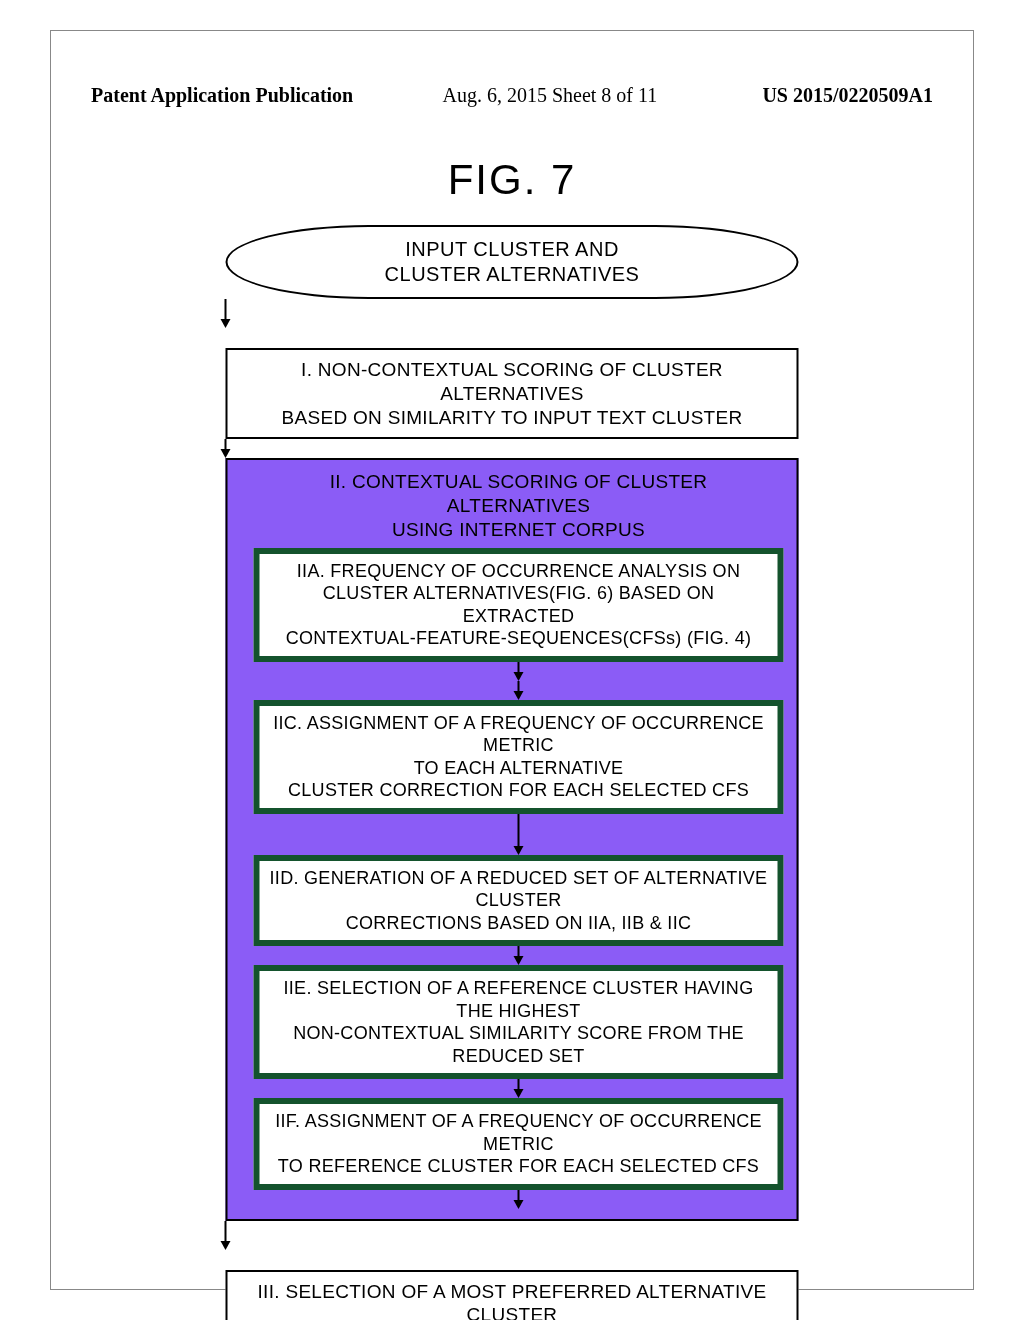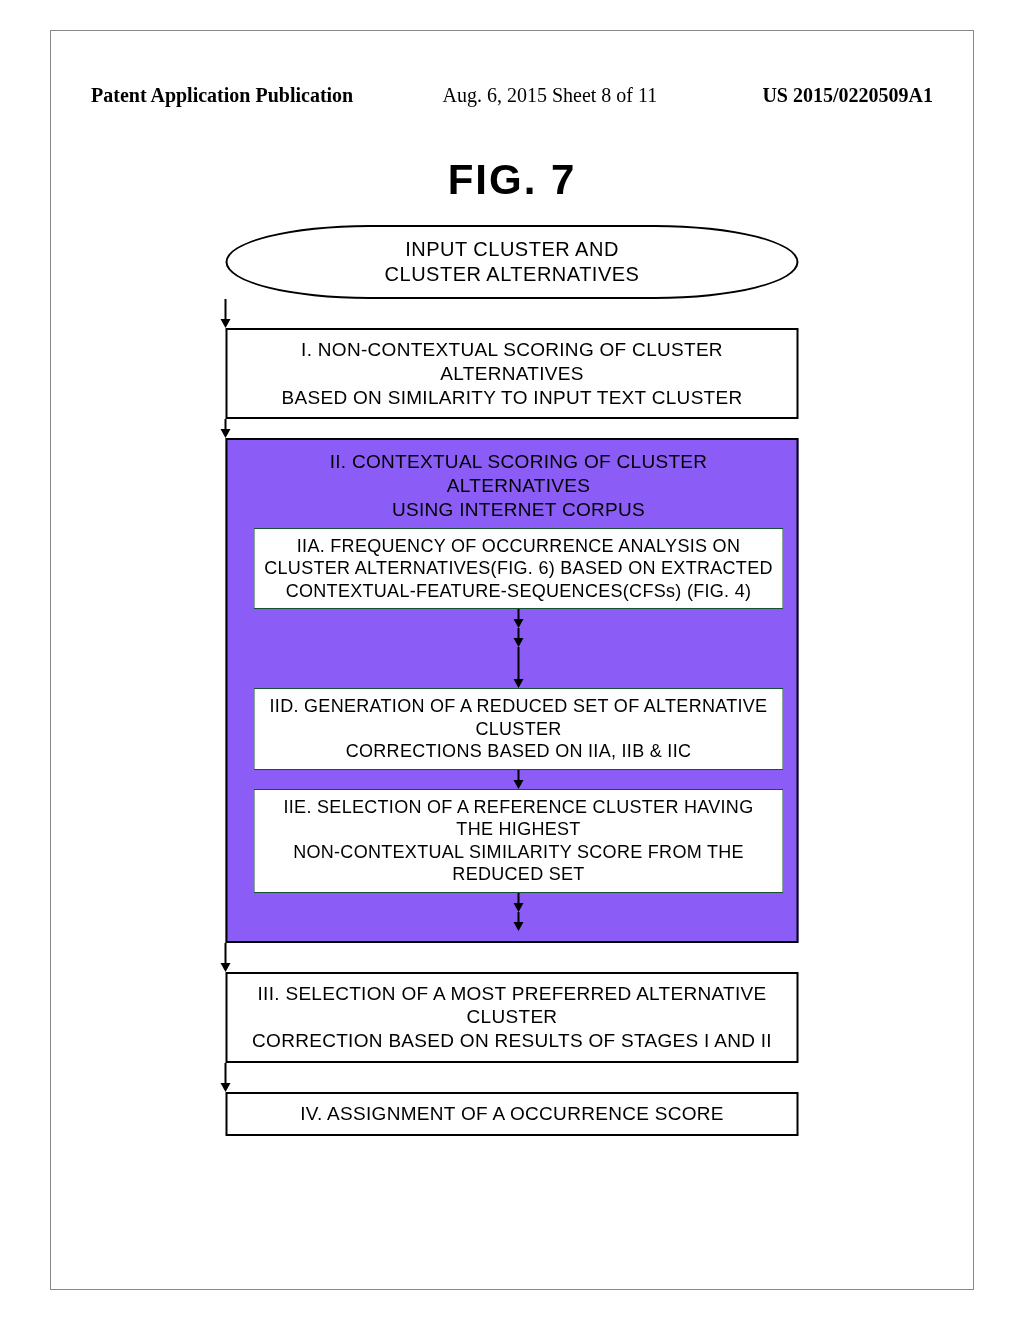--- a/index.html
+++ b/index.html
@@ -32,21 +32,20 @@
   .header .center { font-weight: 400; }
   .header .right { font-weight: bold; margin-left: 16px; }
   .fig-title {
     position: absolute;
     top: 125px;
     left: 50%;
     transform: translateX(-50%);
     font-size: 42px;
     font-family: Arial, Helvetica, sans-serif;
     letter-spacing: 2px;
-    font-weight: bold;
   }
   .flow {
     position: absolute;
     top: 194px;
     left: 50%;
     transform: translateX(-50%);
     width: 573px;
     display: flex;
     flex-direction: column;
   }
@@ -64,40 +63,41 @@
   .box {
     border: 2px solid #000;
     width: 100%;
     text-align: center;
     font-size: 19px;
     font-family: Arial, Helvetica, sans-serif;
     letter-spacing: 0.3px;
     line-height: 1.25;
     padding: 8px 8px;
     background: #fff;
+    margin-top: 20px;
   }
   .big-box {
     border: 2px solid #000;
     width: 100%;
     padding: 6px 8px 10px 21px;
     display: flex;
     flex-direction: column;
     align-items: center;
     background: #8b5cf6;
   }
   .big-box-title {
     text-align: center;
     font-size: 19px;
     font-family: Arial, Helvetica, sans-serif;
     letter-spacing: 0.3px;
     line-height: 1.25;
     padding: 4px 10px 6px 10px;
   }
   .inner-box {
-    border: 1px solid #14532d;
+    border: 6px solid #14532d;
     width: 98%;
     text-align: center;
     font-size: 18px;
     font-family: Arial, Helvetica, sans-serif;
     letter-spacing: 0.3px;
     line-height: 1.25;
     padding: 6px 8px;
     background: #fff;
   }
   .arrow-down {
@@ -153,28 +153,30 @@
     <div class="arrow-down arr-s"></div>
 
     <div class="big-box">
       <div class="big-box-title">II. CONTEXTUAL SCORING OF CLUSTER ALTERNATIVES<br>USING INTERNET CORPUS</div>
 
       <div class="inner-box">IIA. FREQUENCY OF OCCURRENCE ANALYSIS ON<br>CLUSTER ALTERNATIVES(FIG. 6) BASED ON EXTRACTED<br>CONTEXTUAL-FEATURE-SEQUENCES(CFSs) (FIG. 4)</div>
       <div class="arrow-down arr-s"></div>
 
       <div class="arrow-down arr-s"></div>
 
+      <div class="inner-box">IIC. ASSIGNMENT OF A FREQUENCY OF OCCURRENCE METRIC<br>TO EACH ALTERNATIVE<br>CLUSTER CORRECTION FOR EACH SELECTED CFS</div>
       <div class="arrow-down arr-l"></div>
 
       <div class="inner-box">IID. GENERATION OF A REDUCED SET OF ALTERNATIVE CLUSTER<br>CORRECTIONS BASED ON IIA, IIB &amp; IIC</div>
       <div class="arrow-down arr-s"></div>
 
       <div class="inner-box">IIE. SELECTION OF A REFERENCE CLUSTER HAVING THE HIGHEST<br>NON-CONTEXTUAL SIMILARITY SCORE FROM THE REDUCED SET</div>
       <div class="arrow-down arr-s"></div>
 
+      <div class="inner-box">IIF. ASSIGNMENT OF A FREQUENCY OF OCCURRENCE METRIC<br>TO REFERENCE CLUSTER FOR EACH SELECTED CFS</div>
       <div class="arrow-down arr-s"></div>
 
     </div>
 
     <div class="arrow-down arr-m"></div>
     <div class="box">III. SELECTION OF A MOST PREFERRED ALTERNATIVE CLUSTER<br>CORRECTION BASED ON RESULTS OF STAGES I AND II</div>
 
     <div class="arrow-down arr-m"></div>
     <div class="box">IV. ASSIGNMENT OF A OCCURRENCE SCORE</div>
 

